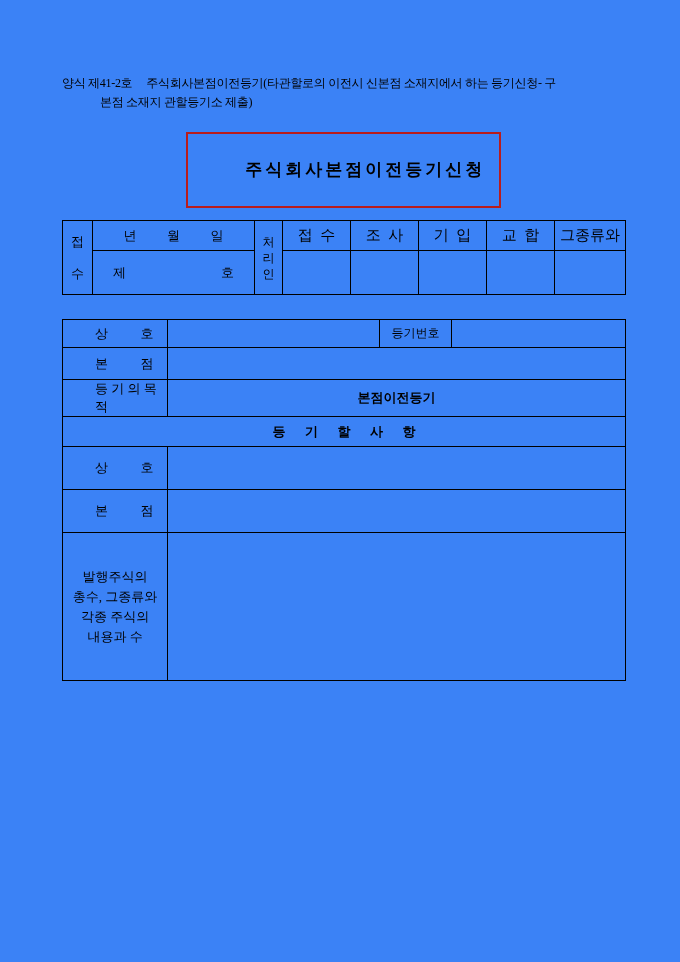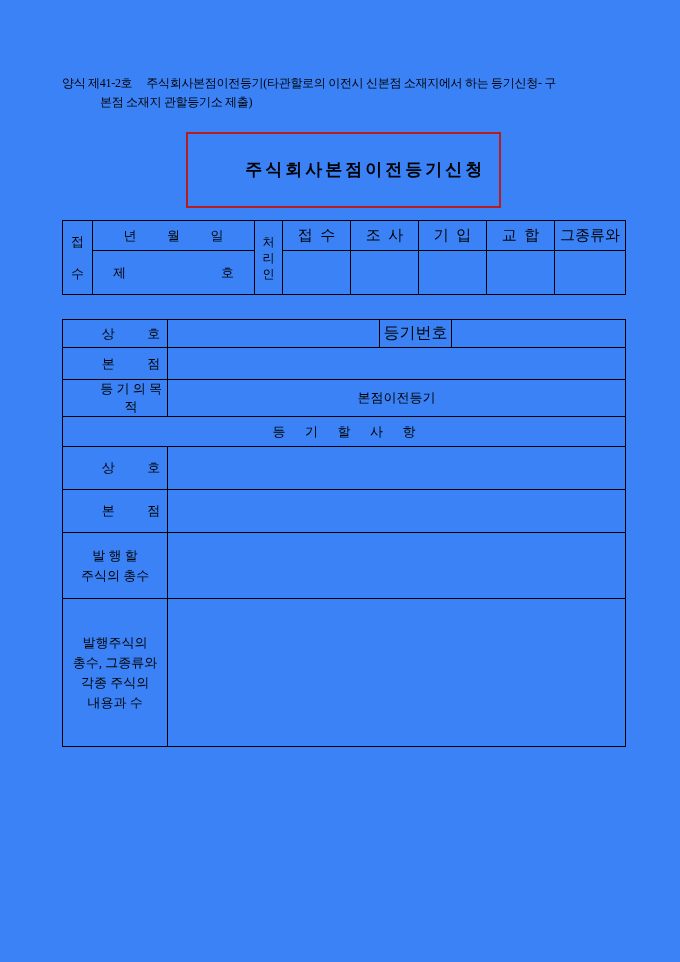--- a/index.html
+++ b/index.html
@@ -53,24 +53,24 @@
 
   
   .t2 { margin-top:24px; }
   .t2 tr.h28 { height:28px; }
   .t2 tr.h32 { height:32px; }
   .t2 tr.h105 { height:105px; }
   .t2 tr.h30 { height:30px; }
   .t2 tr.h43 { height:43px; }
   .t2 tr.h66 { height:66px; }
   .t2 tr.h148 { height:148px;padding-left:38px; }
-  .t2 td.lbl { padding-left:32px; white-space:pre-wrap; text-align:center; }
+  .t2 td.lbl { padding-left:32px; white-space:pre-wrap; text-align:left; }
   .t2 td.lbl-center { text-align:center; white-space:pre-wrap; line-height:1.55; }
-  .t2 td.center { text-align:center; white-space:pre-wrap; }
-  .t2 td.small { font-size:16px; text-align:center; }
+  .t2 td.center { text-align:center; white-space:pre-wrap;font-weight:bold; }
+  .t2 td.small { font-size:12px; text-align:center; }
 </style>
 </head>
 <body>
 
 <div class="page">
 
   <div class="form-desc">
     <div class="line1"><span>양식 제41-2호</span><span class="gap"></span><span>주식회사본점이전등기(타관할로의 이전시 신본점 소재지에서 하는 등기신청- 구</span></div>
     <div class="line2">본점 소재지 관할등기소 제출)</div>
   </div>
@@ -162,25 +162,20 @@
       <td colspan="4" class="center">등      기      할      사      항</td>
     </tr>
     <tr class="h43">
       <td class="lbl">상          호</td>
       <td colspan="3"></td>
     </tr>
     <tr class="h43">
       <td class="lbl">본          점</td>
       <td colspan="3"></td>
     </tr>
-    <tr class="h66">
-      <td class="lbl-center">발 행 할
-주식의 총수</td>
-      <td colspan="3"></td>
-    </tr>
     <tr class="h148">
       <td class="lbl-center">발행주식의
 총수, 그종류와
 각종 주식의
 내용과 수</td>
       <td colspan="3"></td>
     </tr>
   </tbody>
     </table>
 

